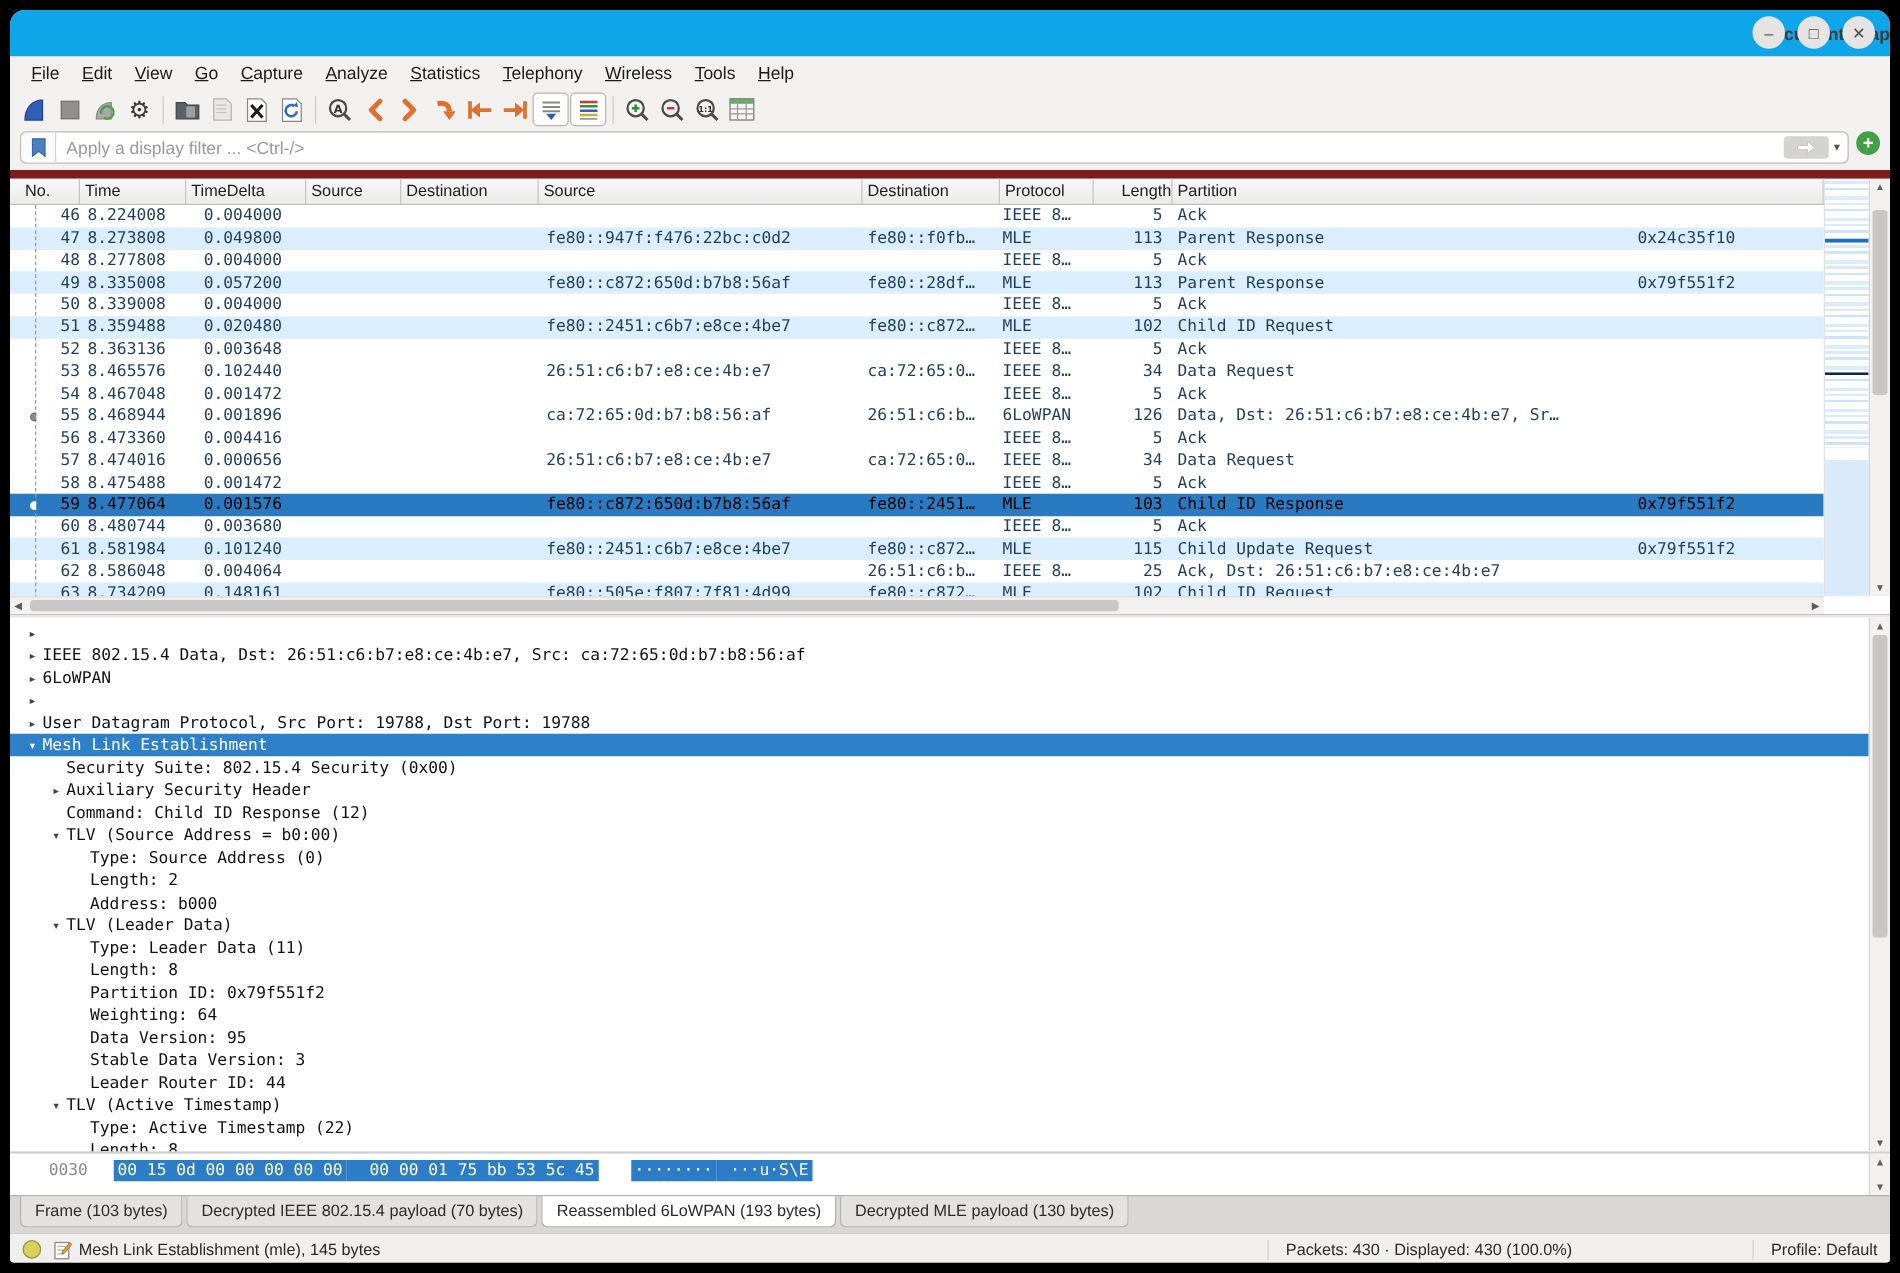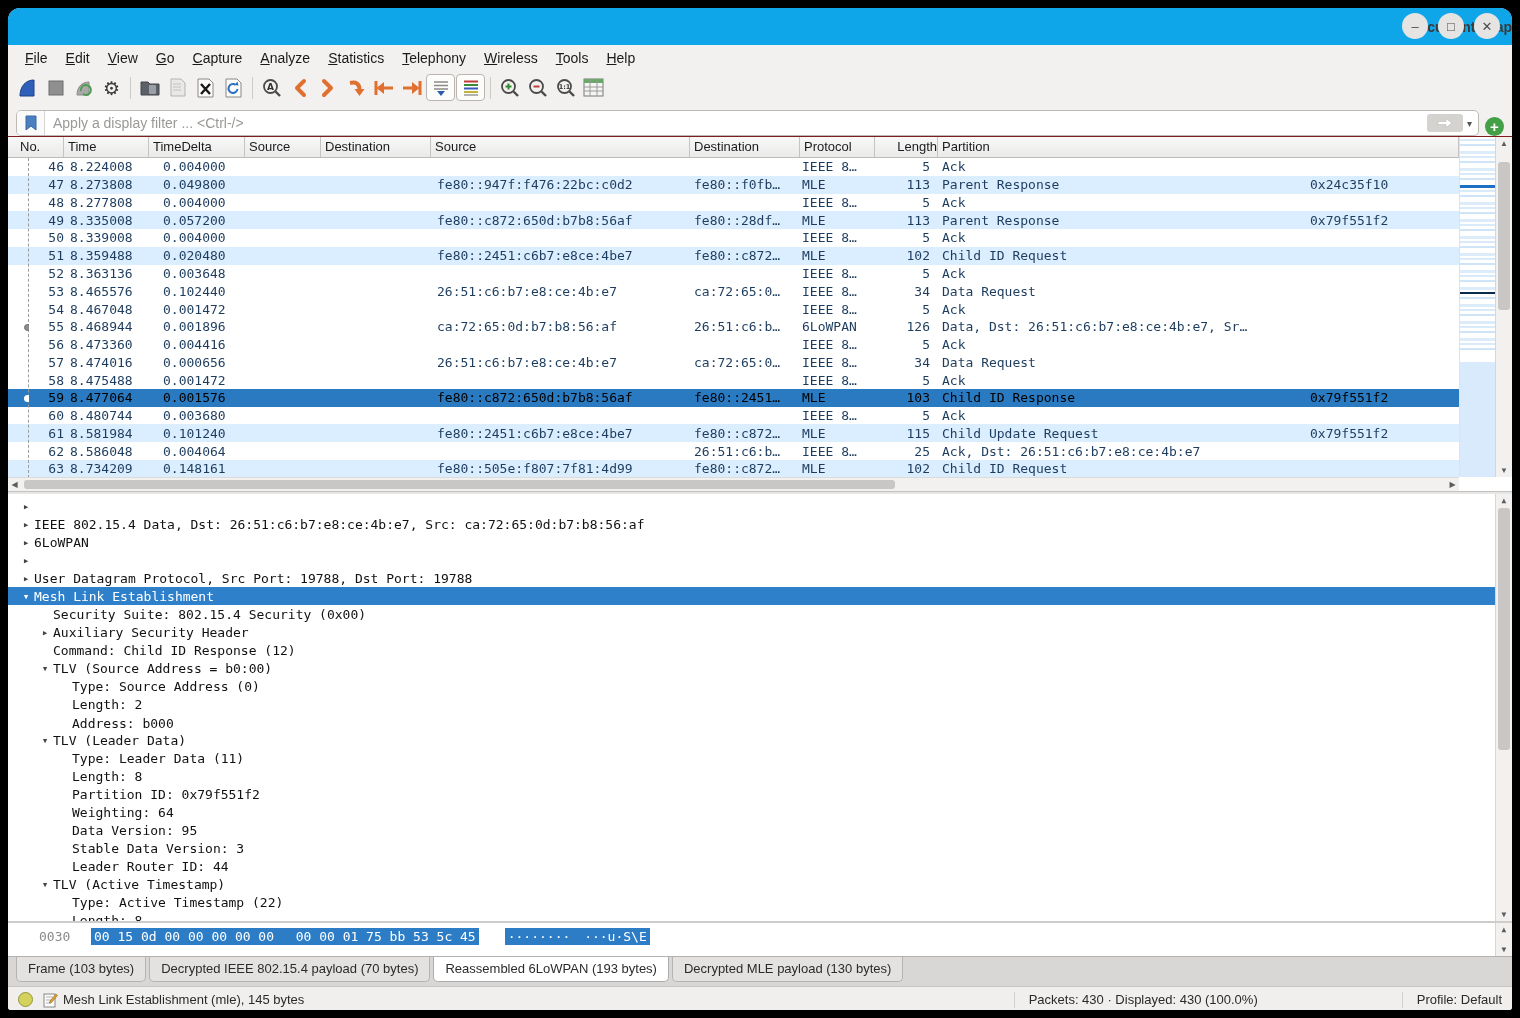--- a/index.html
+++ b/index.html
@@ -17,34 +17,34 @@
   .menubar{height:25px;display:flex;align-items:center;padding-left:8px;flex:none;font-size:14px;color:#1a1a1a;}
   .menubar .mi{padding:2px 9px;border-radius:3px;}
   .menubar .mi u{text-decoration:underline;}
   
   .toolbar{height:35px;display:flex;align-items:center;padding-left:6px;gap:1px;flex:none;}
   .tb{width:27px;height:27px;display:flex;align-items:center;justify-content:center;border-radius:4px;position:relative;}
   .tb.pressed{border:1px solid #b9b6b2;background:#fcfcfb;width:29px;height:27px;box-sizing:border-box;}
   .tsep{width:1px;height:22px;background:#cdcbc8;margin:0 4px;}
   .glyph{font-family:"DejaVu Sans",sans-serif;}
   
-  .filterbar{height:31px;display:flex;align-items:flex-end;padding:0 8px;gap:6px;flex:none;}
+  .filterbar{height:31px;display:flex;align-items:flex-start;padding:0 8px;gap:6px;flex:none;}
   .ffield{flex:1;height:24px;background:#fff;border:1px solid #bdbab6;border-radius:5px;
     display:flex;align-items:center;overflow:hidden;}
   .fbook{width:27px;height:100%;border-right:1px solid #d6d4d1;background:#fafafa;
     display:flex;align-items:center;justify-content:center;}
   .finput{flex:1;border:none;outline:none;font-size:14px;color:#222;padding:0 8px;font-family:"Liberation Sans",sans-serif;}
   .finput::placeholder{color:#9a9996;}
   .fapply{width:36px;height:18px;background:#d5d3d0;border-radius:3px;margin-right:4px;
     display:flex;align-items:center;justify-content:center;}
   .fcaret{color:#555;font-size:10px;margin-right:6px;}
   .fplus{width:19px;height:19px;border-radius:50%;background:#43a047;color:#fff;font-weight:bold;
     display:flex;align-items:center;justify-content:center;font-size:15px;line-height:1;}
   
-  .packets{height:355px;background:#fff;position:relative;flex:none;border-top:1px solid #7f1d1d;box-sizing:border-box;}
+  .packets{height:355px;background:#fff;position:relative;flex:none;border-top:7px solid #7f1d1d;box-sizing:border-box;}
   .phead{height:21px;display:flex;background:linear-gradient(#f8f8f8,#eaeae9);
     border-bottom:1px solid #bebcba;box-sizing:border-box;font-size:13px;color:#1b1b1b;
     width:1451px;}
   .phead .hc{border-right:1px solid #c6c4c2;box-sizing:border-box;padding:2px 0 0 4px;white-space:nowrap;overflow:hidden;}
   .prows{position:relative;width:1451px;height:320px;overflow:hidden;
     font-family:"DejaVu Sans Mono",monospace;font-size:13px;color:#1d3c5e;}
   .gutline{position:absolute;left:20px;top:0;bottom:0;width:0;border-left:1px dashed #9b9b9b;}
   .prow{height:17.78px;display:flex;align-items:center;white-space:nowrap;}
   .prow.blue{background:#daeeff;}
   .prow.sel{background:#2a7ac2;color:#000000;}

